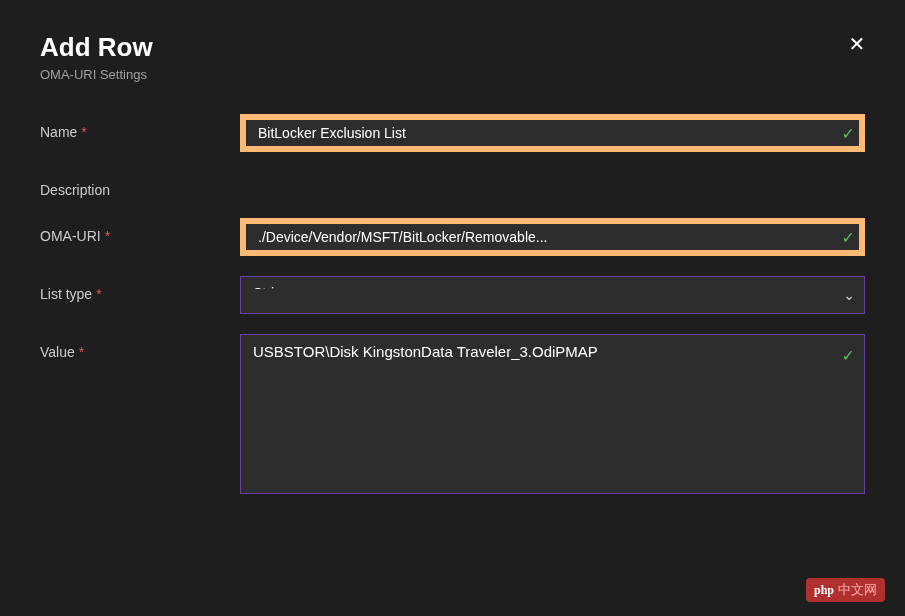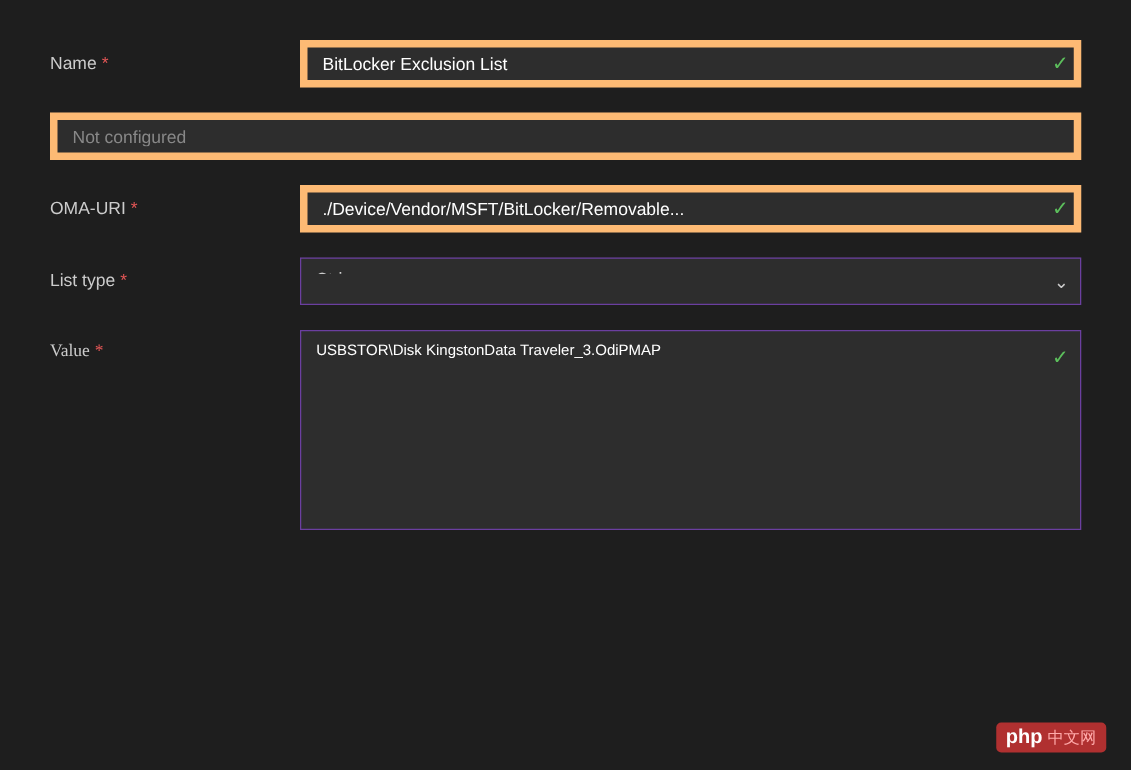--- a/index.html
+++ b/index.html
@@ -99,21 +99,21 @@
     .form-input::placeholder {
       color: #888888;
     }
 
     .form-textarea {
       width: 100%;
       background: #2d2d2d;
       border: 1px solid #6b3fa0;
       color: #ffffff;
       padding: 8px 36px 8px 12px;
-      font-size: 12px;
+      font-size: 15px;
       outline: none;
       resize: none;
       height: 160px;
       font-family: 'Segoe UI', Arial, sans-serif;
     }
 
     .form-select-wrapper {
       width: 100%;
       position: relative;
     }
@@ -166,35 +166,39 @@
   </style>
 </head>
 <body>
 
 <div class="dialog">
 
   <button class="close-button">
     <span>✕</span>
   </button>
 
+  <div class="dialog-header">
+    <div class="dialog-title">Add Row</div>
+    <div class="dialog-subtitle">OMA-URI Settings</div>
+  </div>
 
   <div class="form-row">
     <div class="form-label">
       <span>Name</span>
       <span class="required-star">*</span>
     </div>
     <div class="form-control-wrapper">
       <input type="text" class="form-input" value="BitLocker Exclusion List" style="">
       <span class="check-icon">✓</span>
     </div>
   </div>
 
   <div class="form-row">
-    <div class="form-control-wrapper">
-      <input type="text" class="form-input" placeholder="Not configured" style="">
+    <div class="form-label">
+      <span>Description</span>
     </div>
   </div>
 
   <div class="form-row">
     <div class="form-label">
       <span>OMA-URI</span>
       <span class="required-star">*</span>
     </div>
     <div class="form-control-wrapper">
       <input type="text" class="form-input" value="./Device/Vendor/MSFT/BitLocker/Removable..." style="">
@@ -214,28 +218,28 @@
         <option value="Boolean">Boolean</option>
         <option value="Float">Float</option>
         <option value="Date">Date</option>
         <option value="Base64">Base64</option>
       </select>
       <span class="chevron-icon">⌄</span>
     </div>
   </div>
 
   <div class="value-row">
-    <div class="form-label" style="padding-top:10px;font-family:Liberation Serif, serif;">
+    <div class="form-label" style="padding-top:10px;">
       <span>Value</span>
       <span class="required-star">*</span>
     </div>
     <div class="form-control-wrapper" style="position:relative;">
       <textarea class="form-textarea" style="">USBSTOR\Disk KingstonData Traveler_3.OdiPMAP</textarea>
       <span class="check-icon-textarea">✓</span>
     </div>
   </div>
 
   <div style="position:absolute; bottom:14px; right:20px; background:#b03030; border-radius:4px; padding:3px 8px; display:flex; align-items:center; gap:4px;">
-    <span style="color:#fff; font-size:16px; font-weight:bold;">php</span>
+    <span style="color:#fff; font-size:12px; font-weight:bold;font-family:Liberation Serif, serif;">php</span>
     <span style="color:#ffaaaa; font-size:13px;">中文网</span>
   </div>
 
 </div>
 
 </body></html>

